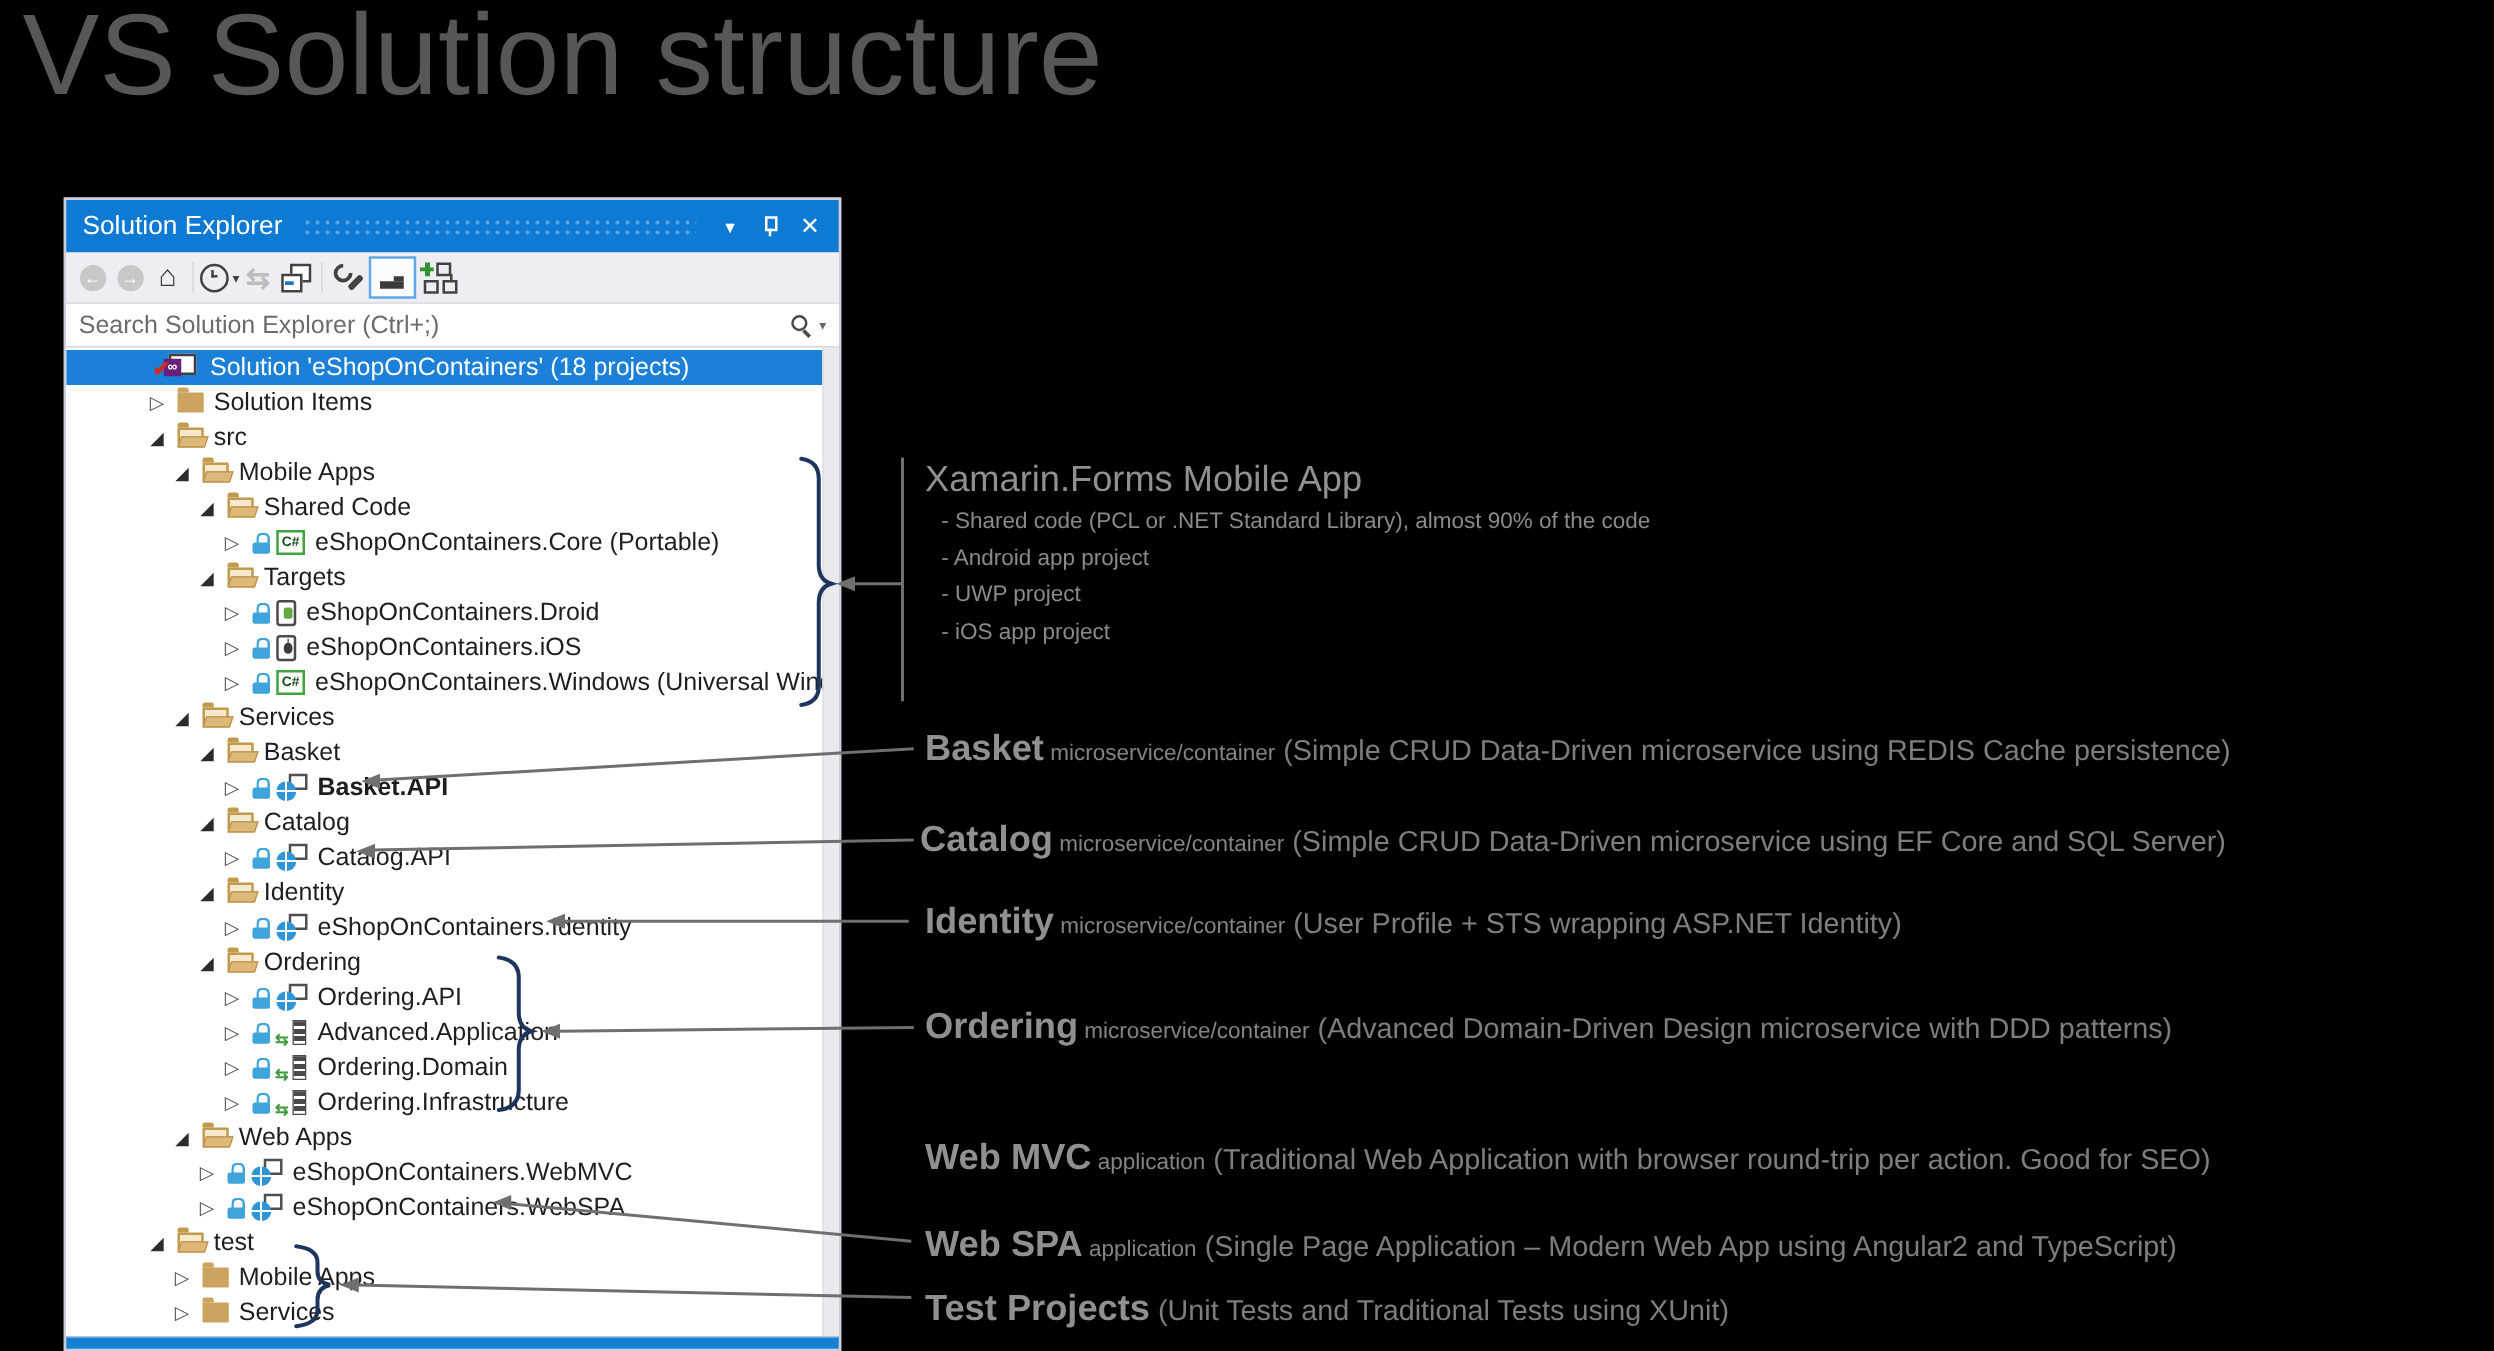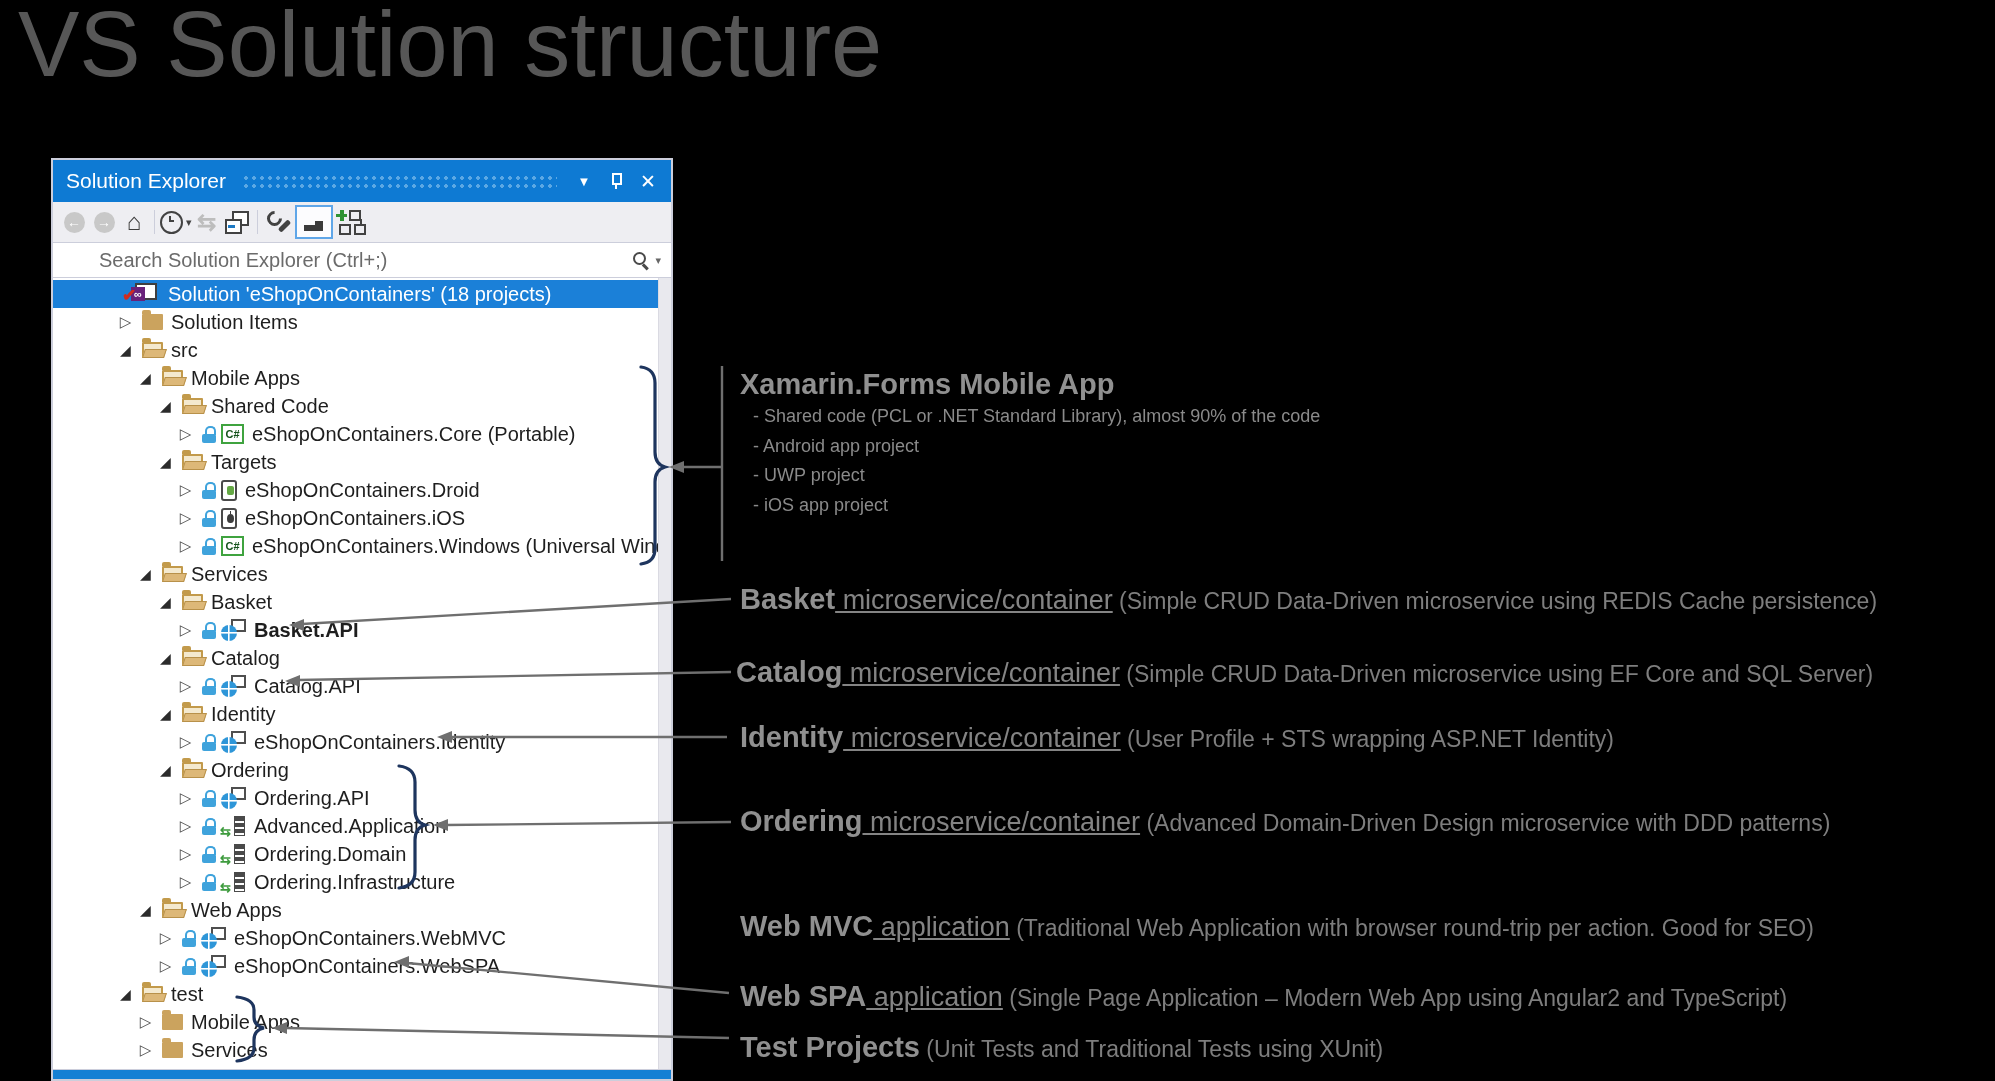--- a/index.html
+++ b/index.html
@@ -61,21 +61,21 @@
   .graph .b3{position:absolute;right:-3px;bottom:0;width:8px;height:7px;border:2px solid #424242;}
   .graph .ln{position:absolute;right:1px;top:9px;width:2px;height:6px;background:#424242;}
   .graph .plus{position:absolute;left:0;top:0;width:11px;height:11px;}
   .graph .plus::before{content:"";position:absolute;left:0;top:4px;width:11px;height:3.5px;background:#2F9233;}
   .graph .plus::after{content:"";position:absolute;left:4px;top:0;width:3.5px;height:11px;background:#2F9233;}
 
   
   .searchrow{height:34px;background:#fff;border-bottom:1px solid #CCCEDB;
     display:flex;align-items:center;position:relative;flex:0 0 auto;}
   .searchrow input{flex:1;border:none;outline:none;font-size:20px;color:#333;
-    padding:0 0 0 10px;font-family:"Liberation Sans",sans-serif;background:transparent;margin-left:36px;}
+    padding:0 0 0 10px;font-family:"Liberation Sans",sans-serif;background:transparent;}
   .searchrow input::placeholder{color:#6B6B6B;opacity:1;}
   .mag{position:relative;width:20px;height:20px;margin-right:4px;}
   .mag::before{content:"";position:absolute;left:2px;top:2px;width:9px;height:9px;
     border:2.5px solid #4A4A4A;border-radius:50%;}
   .mag::after{content:"";position:absolute;left:12px;top:13px;width:7px;height:2.5px;
     background:#4A4A4A;transform:rotate(45deg);transform-origin:left center;}
   .s-caret{font-size:11px;color:#666;margin-right:10px;}
 
   
   .body-wrap{flex:1;display:flex;min-height:0;}
@@ -132,24 +132,24 @@
   .ic-sol{position:relative;width:38px;height:22px;}
   .ic-sol .check{position:absolute;left:0;top:2px;color:#D12C1F;font-size:17px;font-weight:bold;z-index:3;}
   .ic-sol .win{position:absolute;left:13px;top:0;width:22px;height:17px;border:2px solid #3F3F3F;
     background:#fff;box-sizing:border-box;}
   .ic-sol .vs{position:absolute;left:9px;top:4px;width:14px;height:14px;background:#68217A;z-index:2;
     color:#fff;font-size:11px;font-weight:bold;text-align:center;line-height:14px;}
 
   
   .ann{position:absolute;white-space:nowrap;color:#848484;}
   .ann b{color:#909090;font-size:29px;}
-  .ann .mid{font-size:27px;color:#848484;text-decoration:underline;}
+  .ann .mid{font-size:18px;color:#848484;}
   .ann .paren{font-size:23px;color:#7E7E7E;}
   .xam{position:absolute;left:740px;top:366px;color:#8A8A8A;}
-  .xam .hd{font-size:29px;font-weight:bold;color:#909090;line-height:36px;}
+  .xam .hd{font-size:29px;font-weight:normal;color:#909090;line-height:36px;}
   .xam .bl{font-size:18px;line-height:29.5px;padding-left:13px;}
 
   svg.overlay{position:absolute;left:0;top:0;pointer-events:none;}
 </style>
 </head>
 <body>
 
 <div class="page-title">VS Solution structure</div>
 
 <div class="panel">

